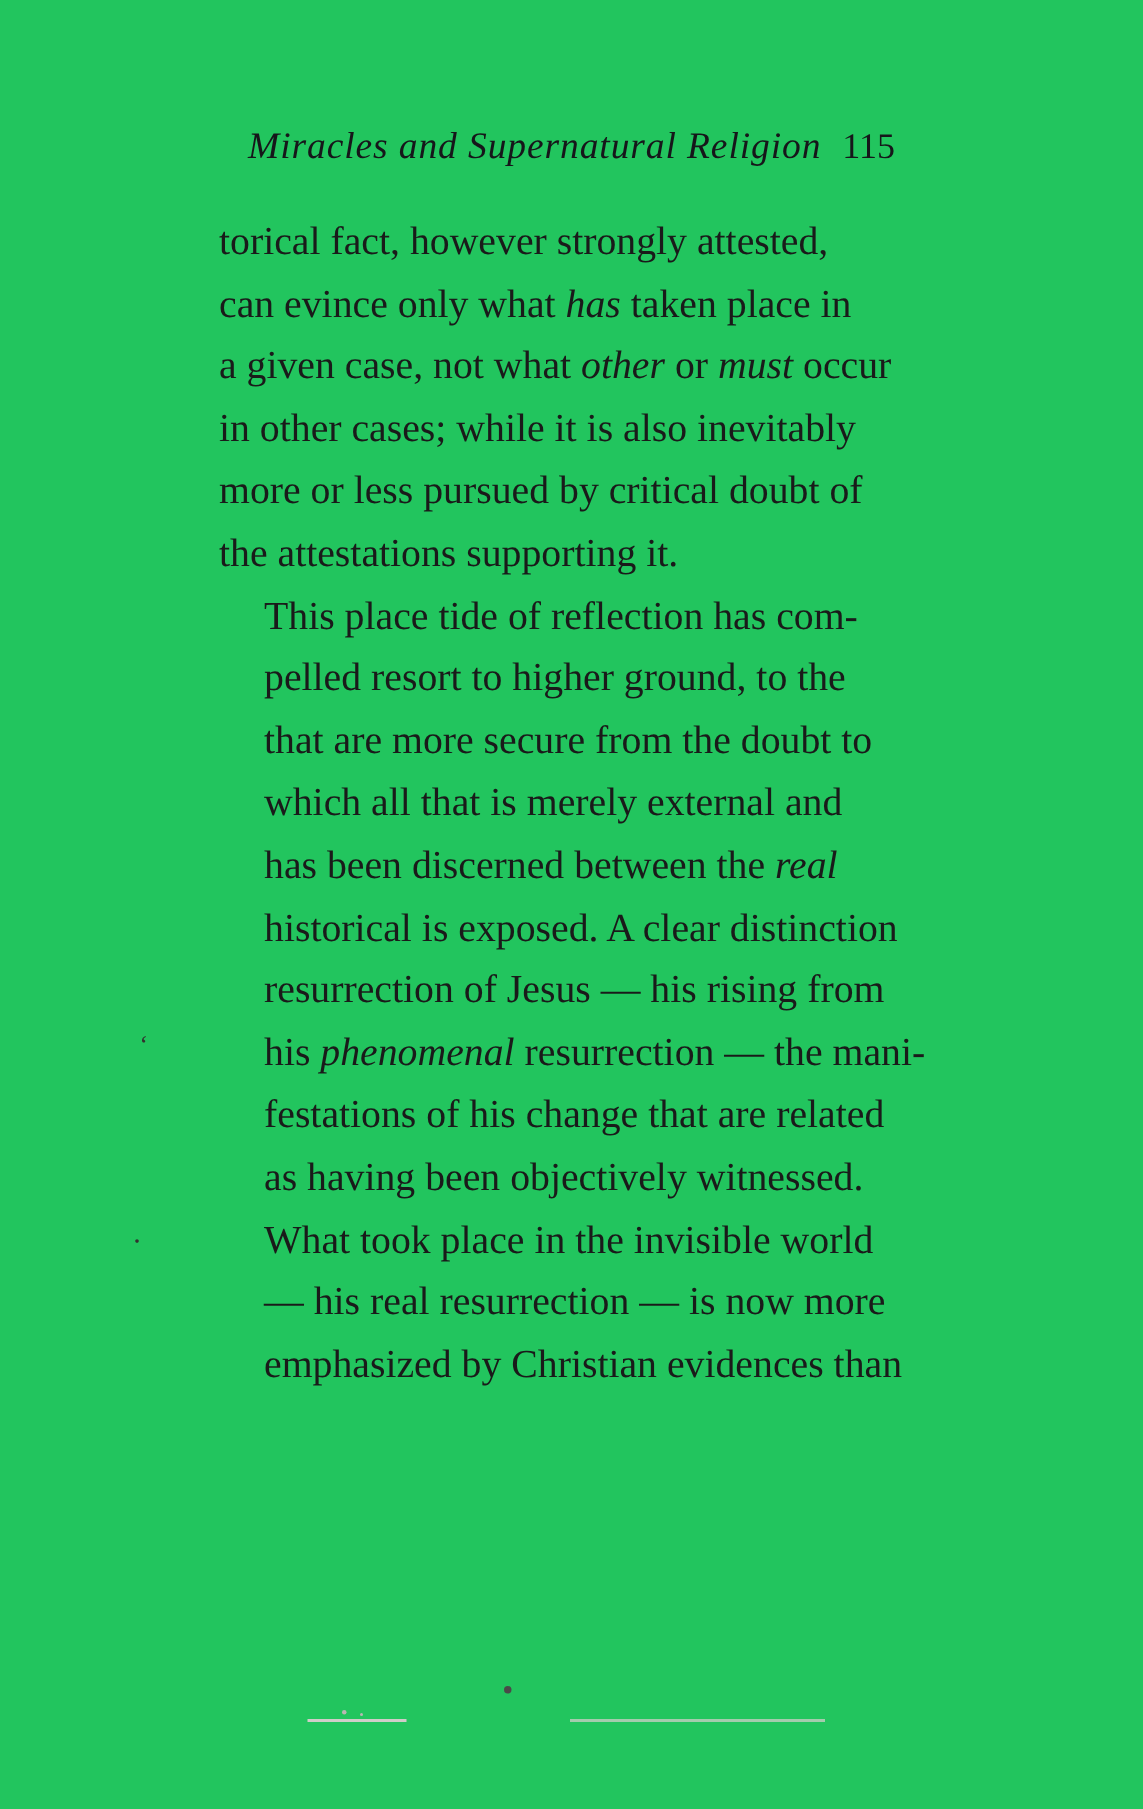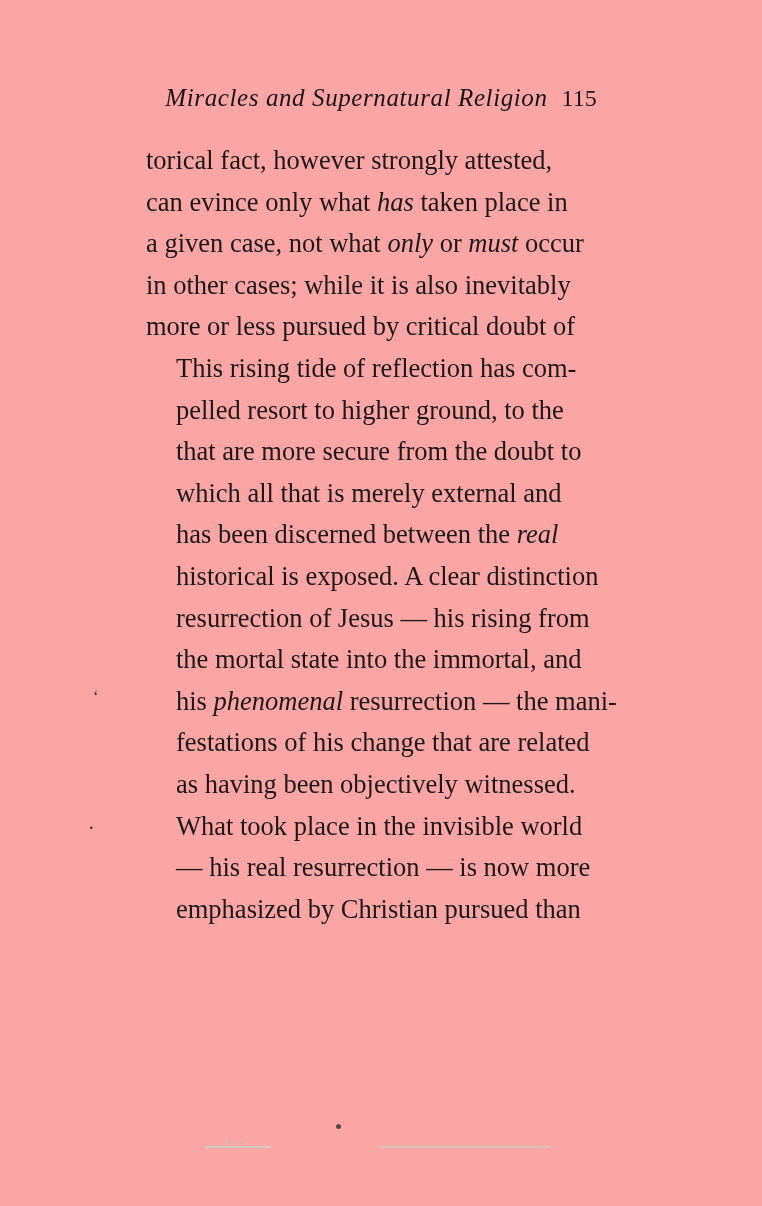--- a/index.html
+++ b/index.html
@@ -11,21 +11,21 @@
     width: 762px;
     height: 1206px;
     overflow: hidden;
     font-family: "Liberation Serif", serif;
     color: #1a1a1a;
   }
   .page {
     position: relative;
     width: 762px;
     height: 1206px;
-    background: #fca5a5;
+    background: #22c55e;
   }
   .running-head {
     position: absolute;
     left: 0;
     right: 0;
     top: 84px;
     text-align: center;
     white-space: nowrap;
   }
   .running-head .head-title {
@@ -117,39 +117,39 @@
 <div class="page">
 
   <div class="running-head">
     <span class="head-title">Miracles and Supernatural Religion</span><span class="head-page">115</span>
   </div>
 
   <div class="body-text">
     <div class="para" id="para-host-1">
         <span class="line"><span>torical   fact,   however   strongly   attested,</span></span>
         <span class="line"><span>can  evince  only  what  </span><i>has</i><span>  taken  place  in</span></span>
-        <span class="line"><span>a  given  case,  not  what  </span><i>only</i><span>  or  </span><i>must</i><span>  occur</span></span>
+        <span class="line"><span>a  given  case,  not  what  </span><i>other</i><span>  or  </span><i>must</i><span>  occur</span></span>
         <span class="line"><span>in  other  cases; while  it  is  also inevitably</span></span>
         <span class="line"><span>more  or  less  pursued  by critical  doubt  of</span></span>
+        <span class="line"><span>the  attestations  supporting  it.</span></span>
       </div>
     <div class="para indent" id="para-host-2">
-        <span class="line"><span>This  rising  tide  of   reflection  has  com-</span></span>
+        <span class="line"><span>This  place  tide  of   reflection  has  com-</span></span>
         <span class="line"><span>pelled   resort   to   higher   ground,  to   the</span></span>
         <span class="line"><span>that  are  more  secure  from  the  doubt  to</span></span>
         <span class="line"><span>which  all  that  is  merely  external  and</span></span>
         <span class="line"><span>has   been   discerned   between   the   </span><i>real</i></span>
         <span class="line"><span>historical is exposed.    A  clear  distinction</span></span>
         <span class="line"><span>resurrection   of   Jesus — his   rising   from</span></span>
-        <span class="line"><span>the  mortal  state  into  the  immortal,  and</span></span>
         <span class="line"><span>his  </span><i>phenomenal</i><span>  resurrection — the  mani-</span></span>
         <span class="line"><span>festations  of  his  change  that  are  related</span></span>
         <span class="line"><span>as   having   been   objectively   witnessed.</span></span>
         <span class="line"><span>What  took  place  in  the  invisible  world</span></span>
         <span class="line"><span>— his   real   resurrection — is   now   more</span></span>
-        <span class="line"><span>emphasized   by  Christian   pursued   than</span></span>
+        <span class="line"><span>emphasized   by  Christian   evidences   than</span></span>
       </div>
   </div>
 
   <span class="marginal-tick tick-apostrophe">‘</span>
   <span class="marginal-tick tick-dot">·</span>
 
   <div class="footer-marks">
     <span class="footer-dot"></span>
     <span class="footer-smudge smudge-a"></span>
     <span class="footer-smudge smudge-b"></span>

